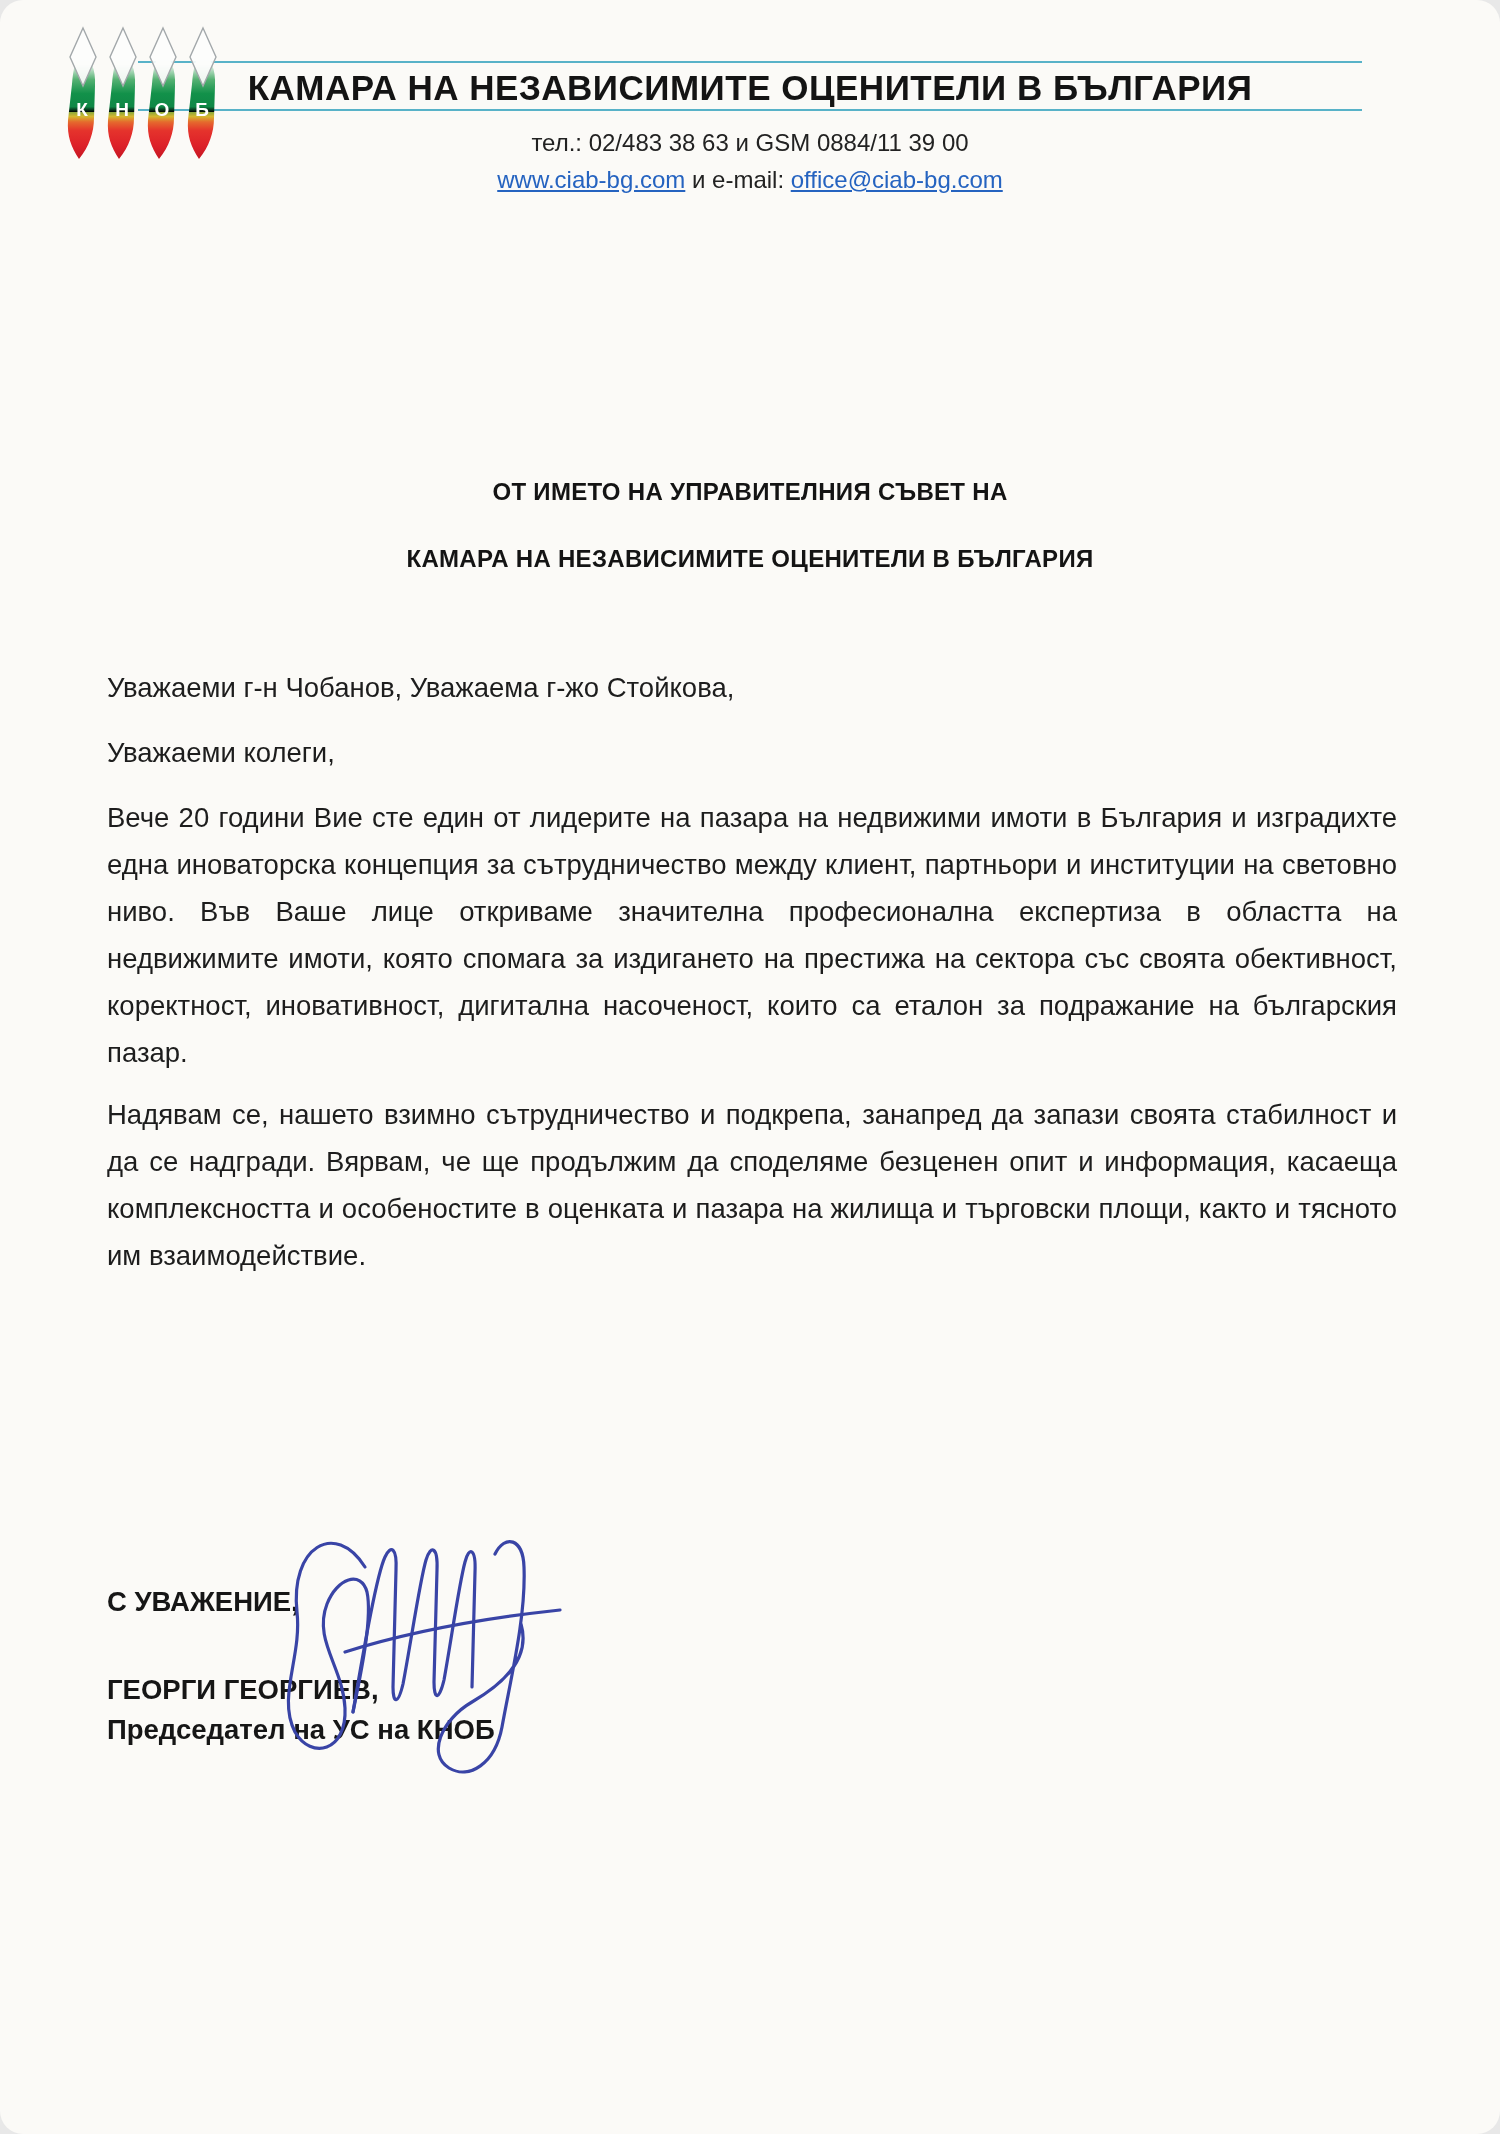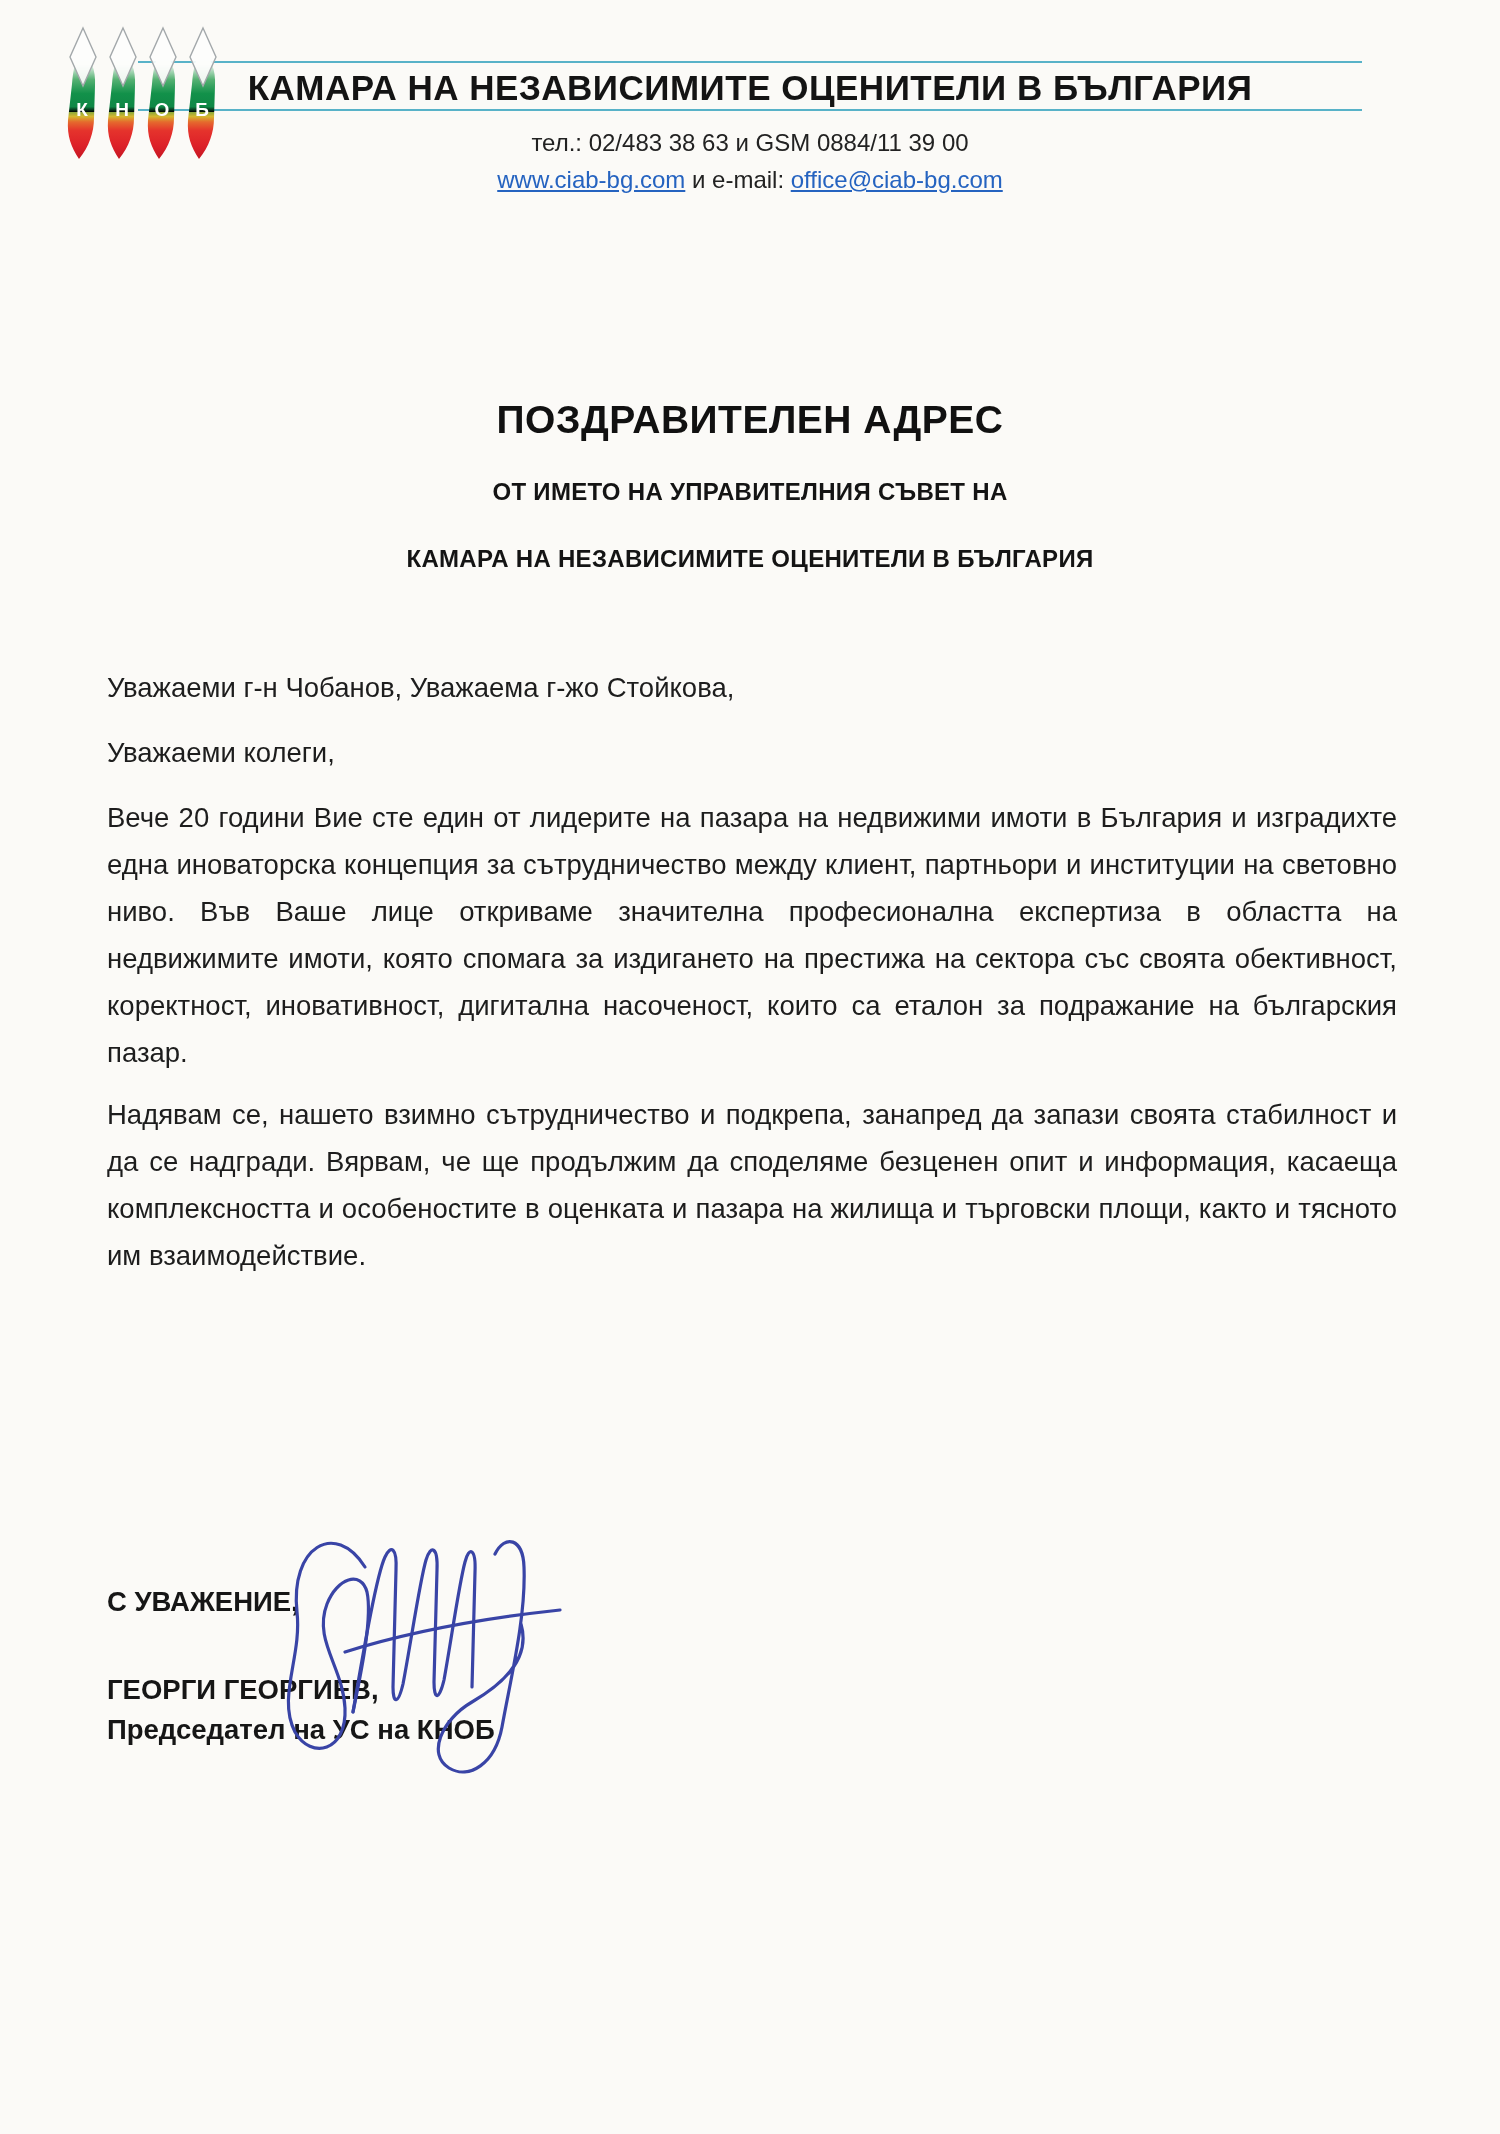--- a/index.html
+++ b/index.html
@@ -1,19 +1,19 @@
 <!DOCTYPE html>
 <html><head>
 <meta charset="utf-8">
 <style>
   html,body{margin:0;padding:0;background:#e8e8e8;}
   .page{
     position:relative;width:1500px;height:2134px;margin:0 auto;
     background:#fbfaf7;overflow:hidden;
-    font-family:"Liberation Sans",sans-serif;color:#1f1f1f;
+    font-family:"Liberation Sans",sans-serif;color:#1f1f1f;border-radius:23px;
   }
   
   .accent-line{position:absolute;height:2px;background:#58b2c8;left:138px;width:1224px;}
   .accent-line.top{top:61px;}
   .accent-line.bottom{top:109px;}
   .org-title{
     position:absolute;top:68px;left:0;right:0;text-align:center;
     font-size:35px;font-weight:bold;color:#141414;letter-spacing:0.5px;white-space:nowrap;
   }
   .logo{position:absolute;left:60px;top:26px;z-index:3;}
@@ -103,21 +103,20 @@
 
   <div class="address-block">
     <div>тел.: 02/483 38 63 и GSM 0884/11 39 00</div>
     <div>
       <span class="doc-link">www.ciab-bg.com</span>
       <span>и e-mail:</span>
       <span class="doc-link">office@ciab-bg.com</span>
     </div>
   </div>
 
-  <div class="doc-title">ПОЗДРАВИТЕЛЕН АДРЕС</div>
   <div class="doc-subtitle s1">ОТ ИМЕТО НА УПРАВИТЕЛНИЯ СЪВЕТ НА</div>
   <div class="doc-subtitle s2">КАМАРА НА НЕЗАВИСИМИТЕ ОЦЕНИТЕЛИ В БЪЛГАРИЯ</div>
 
   <div class="body-text">
     <div class="sal">Уважаеми г-н Чобанов, Уважаема г-жо Стойкова,</div>
     <div class="sal">Уважаеми колеги,</div>
     <p>Вече 20 години Вие сте един от лидерите на пазара на недвижими имоти в България и изградихте една иноваторска концепция за сътрудничество между клиент, партньори и институции на световно ниво. Във Ваше лице откриваме значителна професионална експертиза в областта на недвижимите имоти, която спомага за издигането на престижа на сектора със своята обективност, коректност, иновативност, дигитална насоченост, които са еталон за подражание на българския пазар.</p>
     <p>Надявам се, нашето взимно сътрудничество и подкрепа, занапред да запази своята стабилност и да се надгради. Вярвам, че ще продължим да споделяме безценен опит и информация, касаеща комплексността и особеностите в оценката и пазара на жилища и търговски площи, както и тясното им взаимодействие.</p>
   </div>
 

